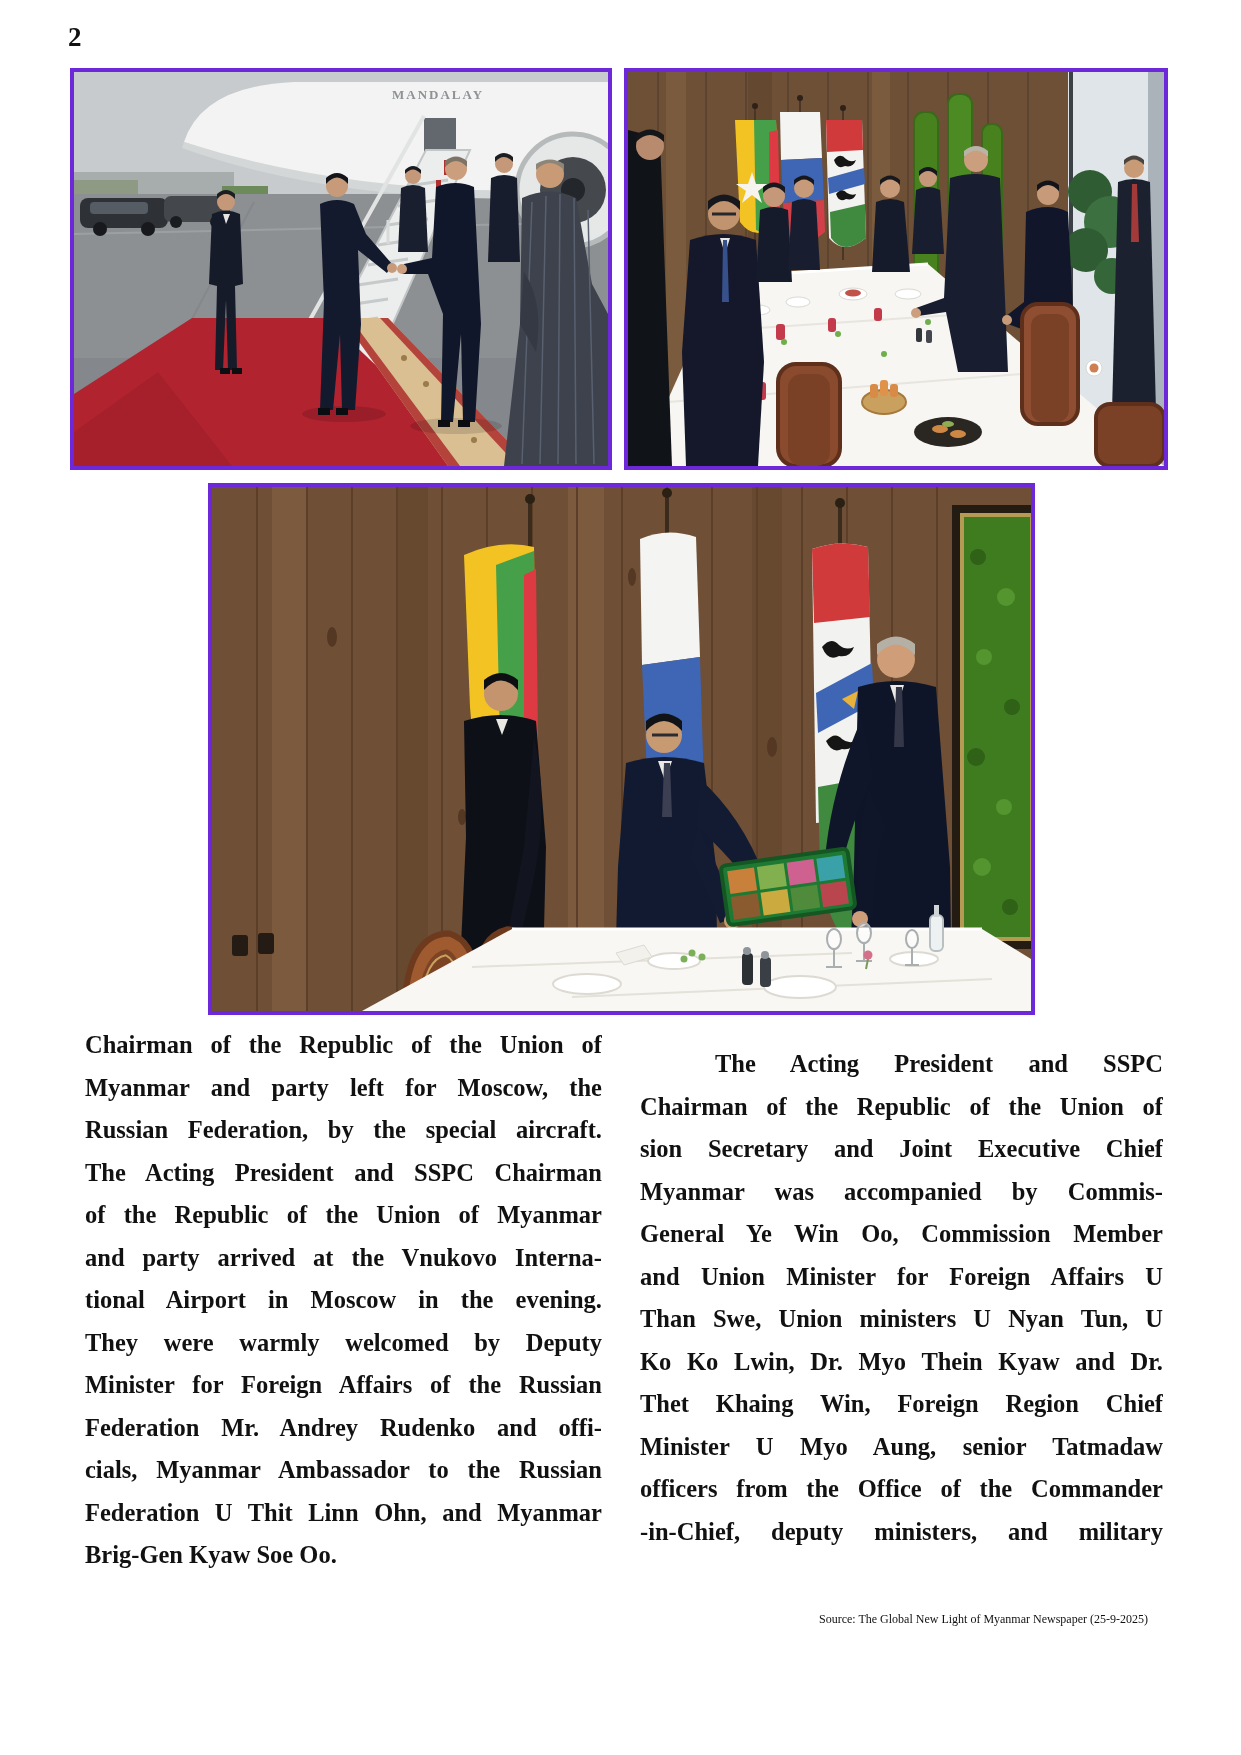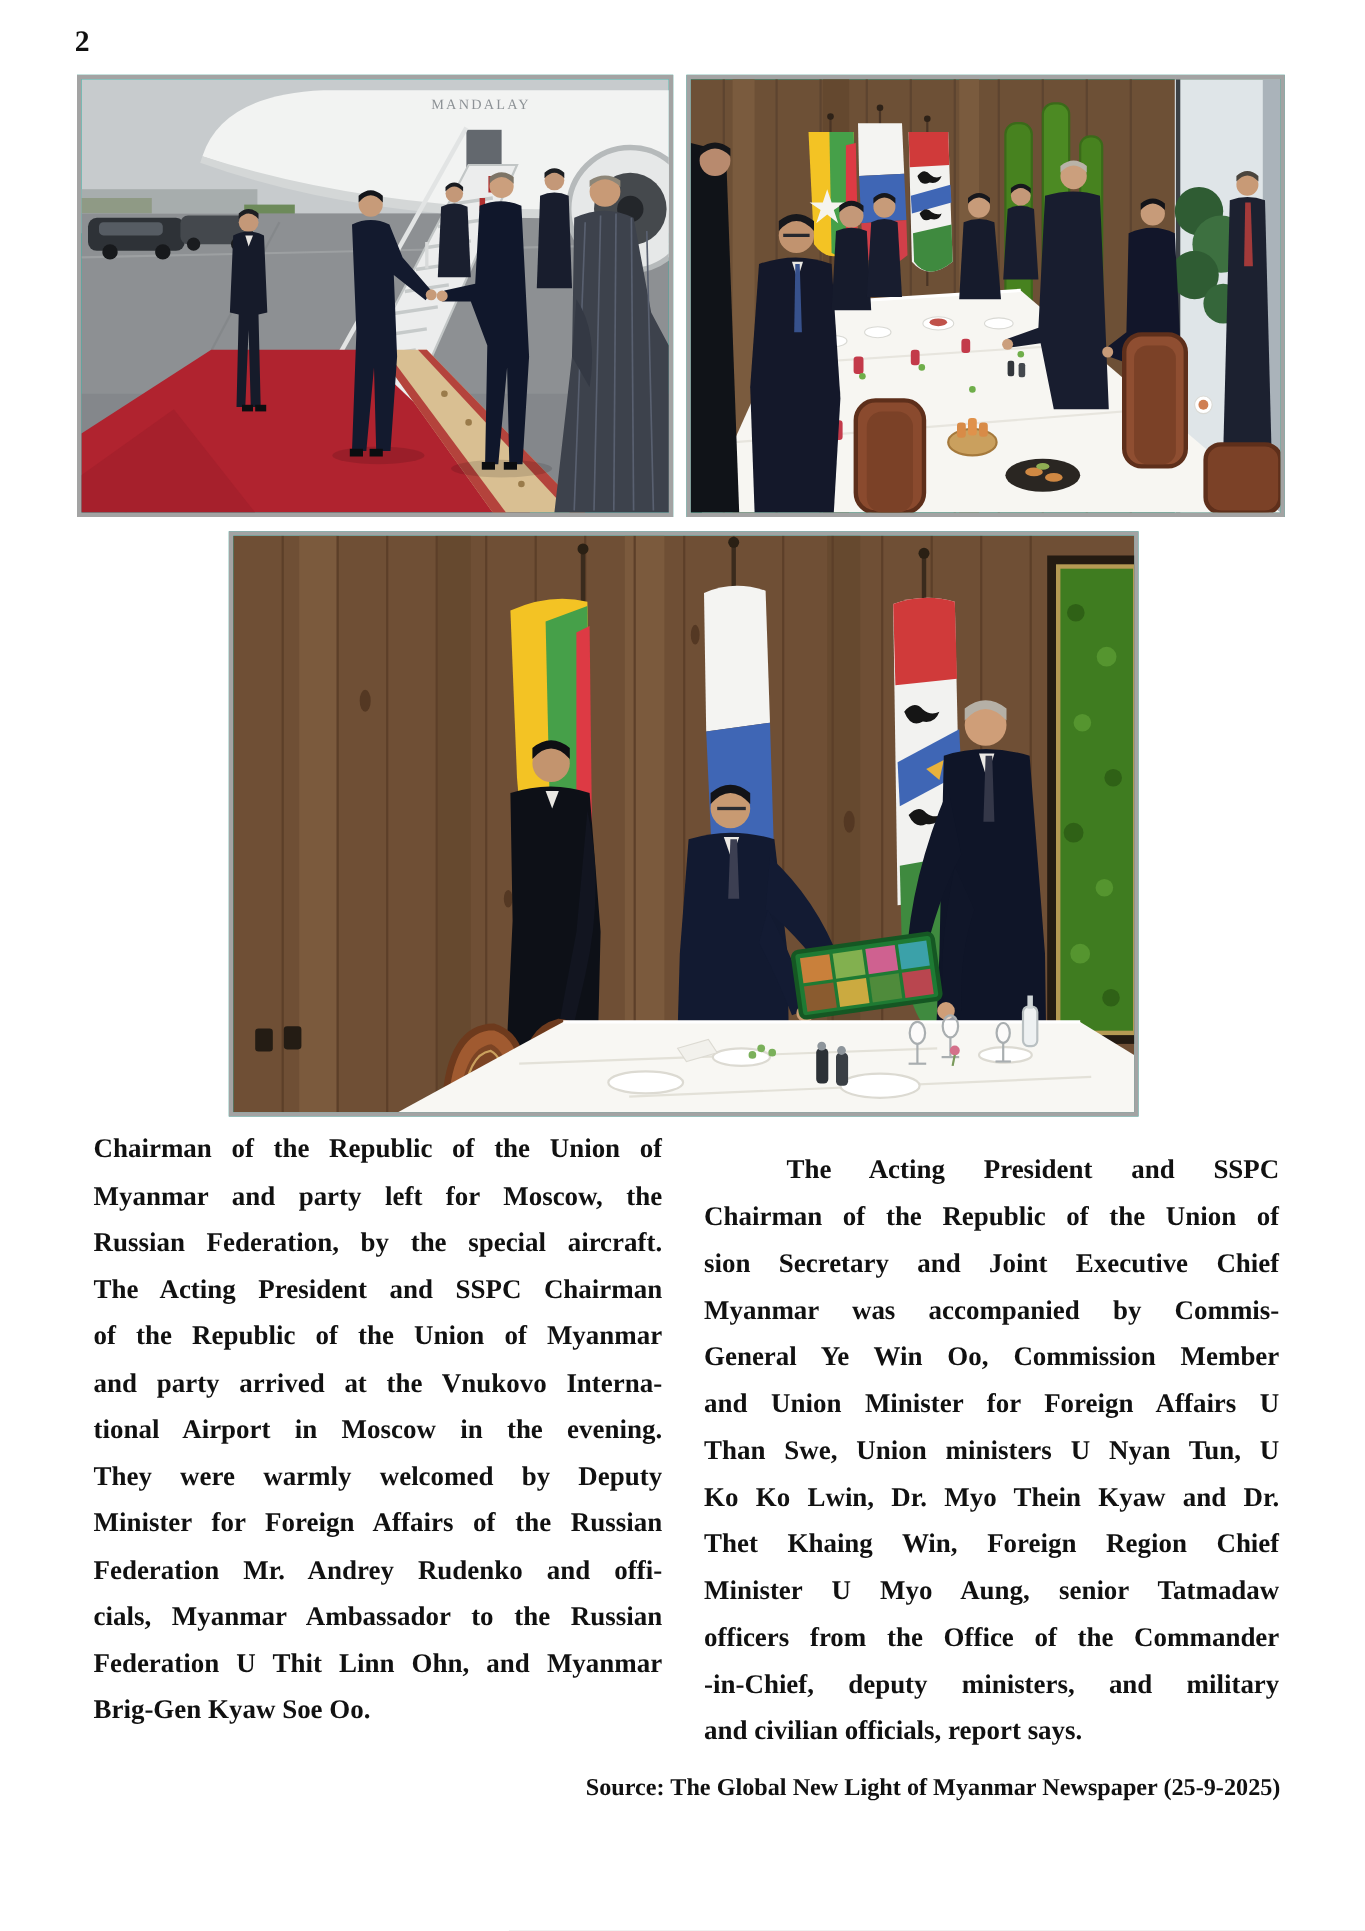--- a/index.html
+++ b/index.html
@@ -2,32 +2,32 @@
 <html><head>
 <meta charset="utf-8">
 <style>
   html,body { margin:0; padding:0; background:#e8e8e8; }
   .page {
     position:relative; width:1241px; height:1755px; margin:0 auto;
     background:#ffffff; overflow:hidden;
     font-family:"Liberation Serif", serif; color:#111;
   }
   .page-number { position:absolute; left:68px; top:22px; font-weight:bold; font-size:27px; }
-  .photo { position:absolute; margin:0; border:4px solid #a3a3a3; background:#14b8a6; }
+  .photo { position:absolute; margin:0; border:4px solid #6d28d9; background:#f0abfc;font-weight:bold; }
   .photo svg { display:block; width:100%; height:100%; }
   .photo-1 { left:70px;  top:68px;  width:534px; height:394px; }
   .photo-2 { left:624px; top:68px;  width:536px; height:394px; }
   .photo-3 { left:208px; top:483px; width:819px; height:524px; }
   .col { position:absolute; top:1024px; font-size:24.5px;font-weight:bold; }
   .col-left  { left:85px;  width:517px; }
   .col-right { left:640px; width:523px; }
   .tline { height:42.5px; line-height:42.5px; text-align:justify; text-align-last:justify; overflow:hidden; }
   .tline-end { text-align-last:left; }
   .tline-indent { text-indent:75px;margin-top:19px; }
-  .source-line { position:absolute; top:1612px; right:77px; font-weight:bold; font-size:22px; }
+  .source-line { position:absolute; top:1612px; right:93px; font-weight:normal; font-size:12px; }
 </style>
 </head>
 <body>
 
 <div class="page">
 
   <div class="page-number">2</div>
 
   <figure class="photo photo-1">
     <svg viewBox="0 0 534 394" preserveAspectRatio="none">
@@ -466,18 +466,17 @@
       <div class="tline">sion Secretary and Joint Executive Chief</div>
       <div class="tline">Myanmar was accompanied by Commis-</div>
       <div class="tline">General Ye Win Oo, Commission Member</div>
       <div class="tline">and Union Minister for Foreign Affairs U</div>
       <div class="tline">Than Swe, Union ministers U Nyan Tun, U</div>
       <div class="tline">Ko Ko Lwin, Dr. Myo Thein Kyaw and Dr.</div>
       <div class="tline">Thet Khaing Win, Foreign Region Chief</div>
       <div class="tline">Minister U Myo Aung, senior Tatmadaw</div>
       <div class="tline">officers from the Office of the Commander</div>
       <div class="tline">-in-Chief, deputy ministers, and military</div>
-      <div class="tline tline-end">and civilian officials, report says.</div>
     </div>
 
   <div class="source-line">Source: The Global New Light of Myanmar Newspaper (25-9-2025)</div>
 
 </div>
 
 </body></html>

